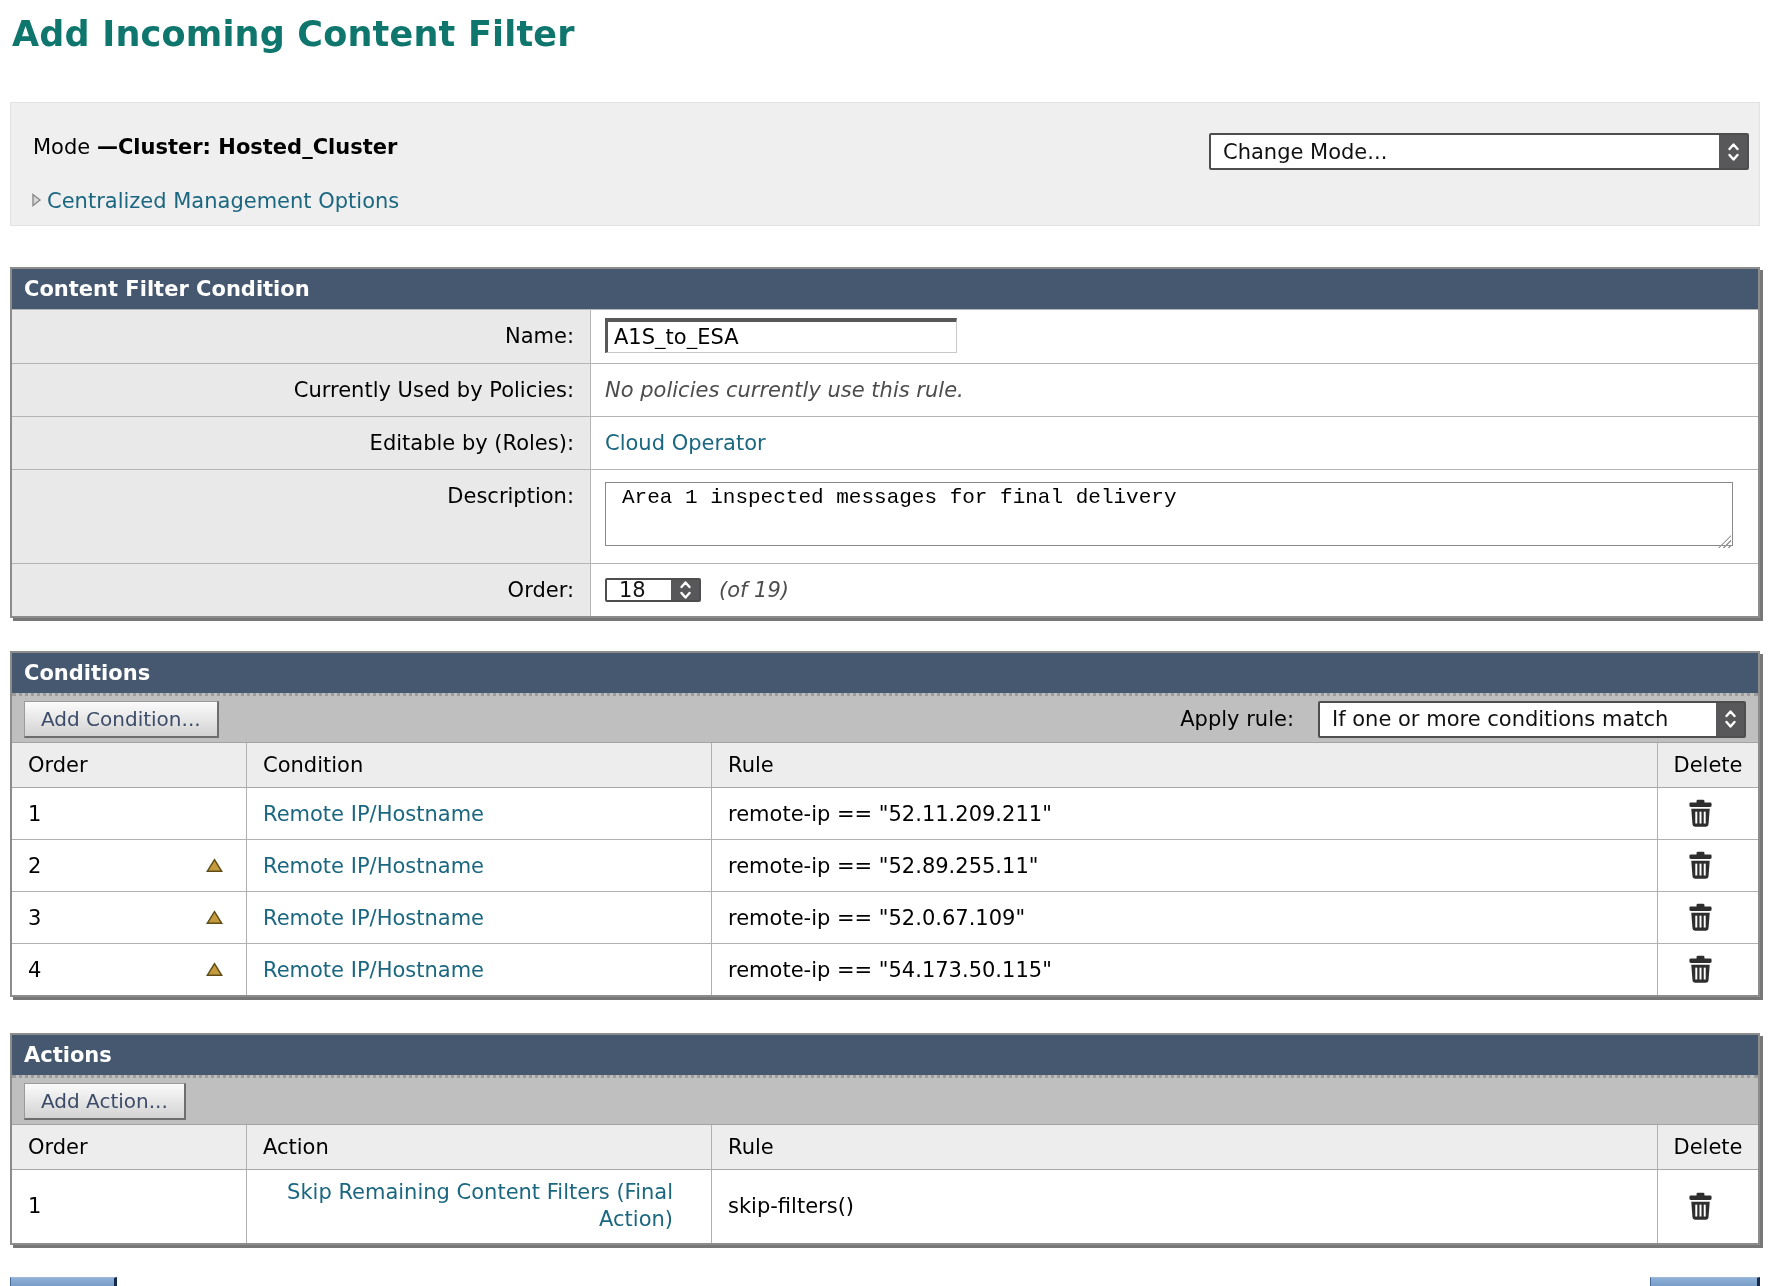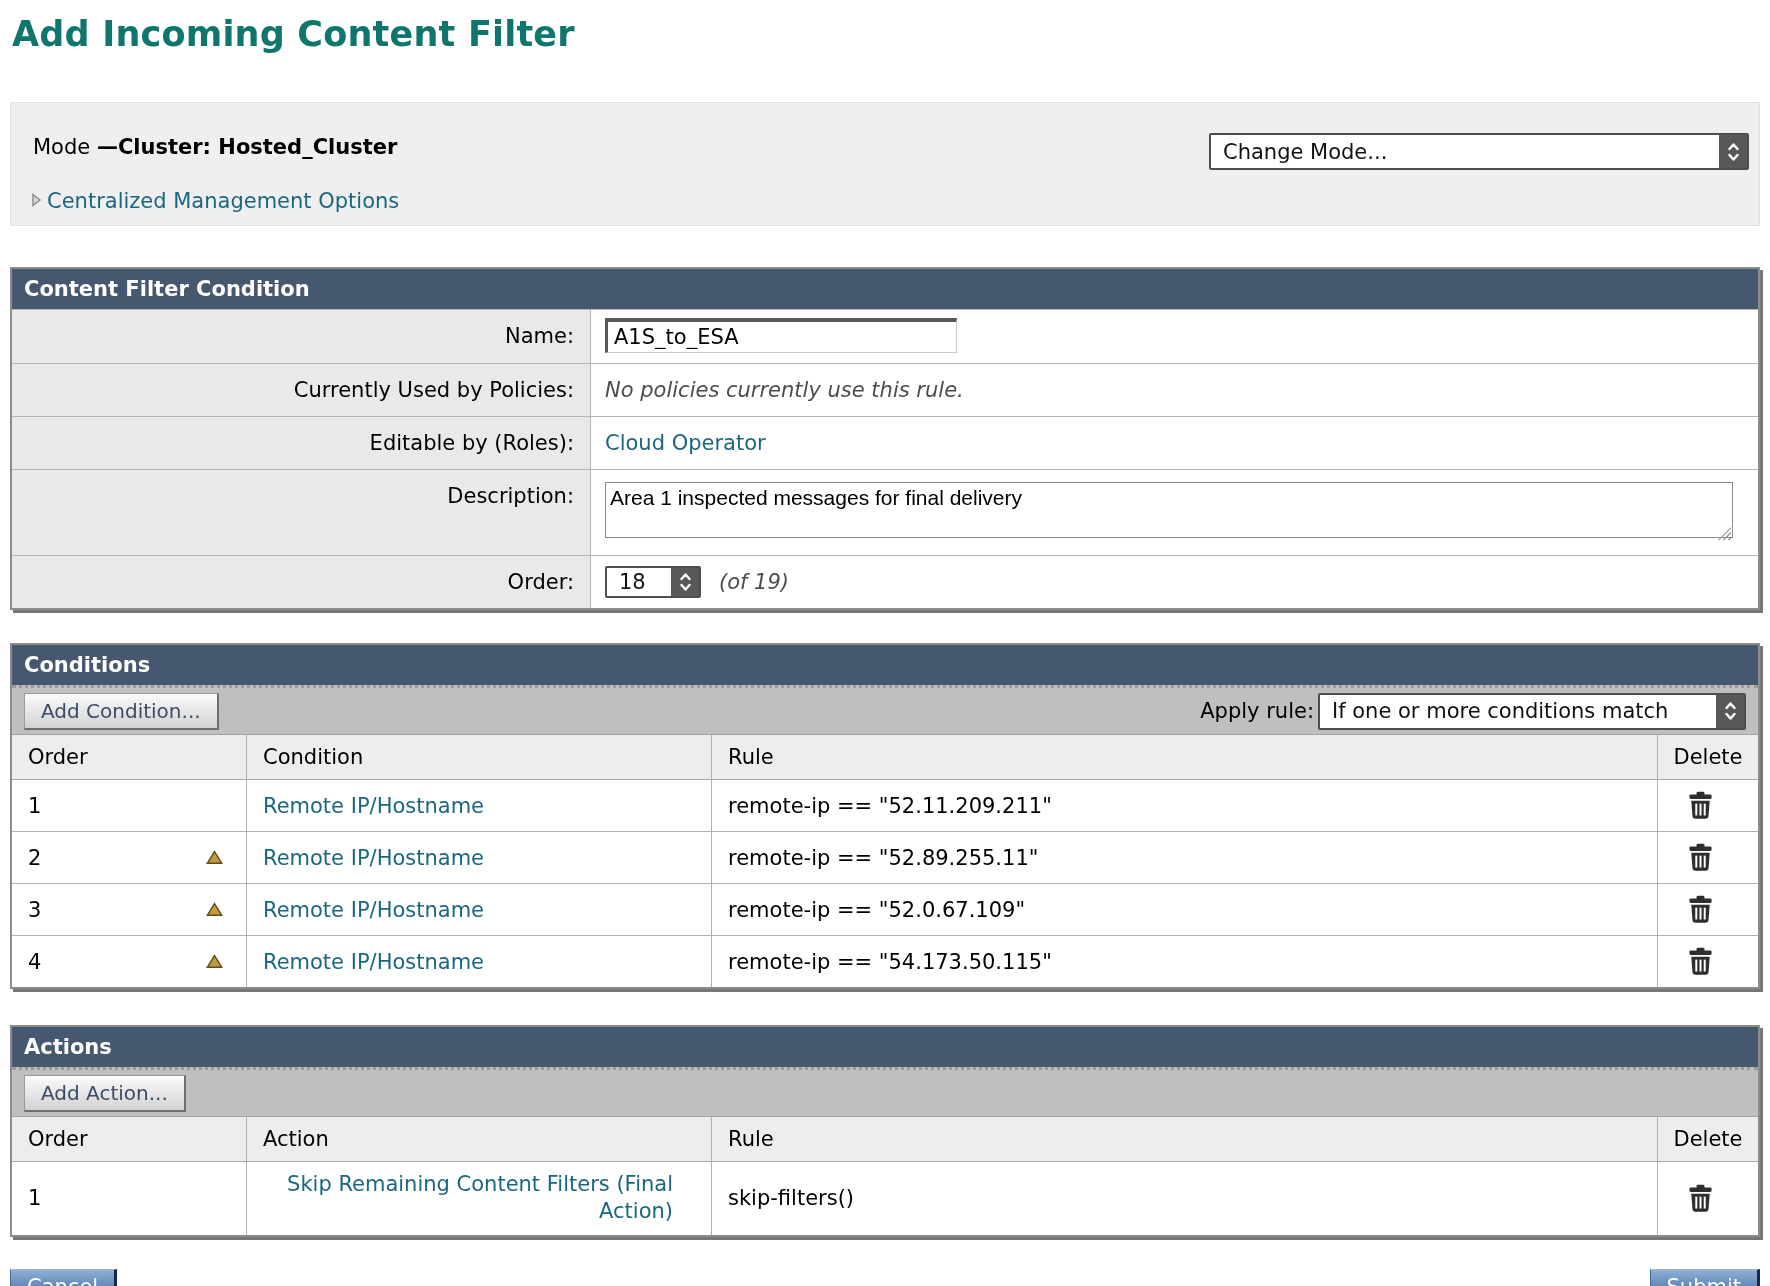--- a/index.html
+++ b/index.html
@@ -15,46 +15,46 @@
   .mode-line b{font-weight:bold;}
   .cmo-line{position:absolute;left:20px;top:86px;display:flex;align-items:center;gap:5px;font-size:21px;}
   .cmo-link{color:#1b6780;cursor:pointer;text-decoration:none;}
 
   
   .mac-select{display:inline-flex;align-items:stretch;background:#fff;border:2px solid #4e4e4e;border-radius:2px;overflow:hidden;cursor:pointer;box-sizing:border-box;height:37px;}
   .mac-select .sel-label{display:flex;align-items:center;padding:0 12px;font-size:21px;color:#111;white-space:nowrap;flex:1;}
   .mac-select .sel-cap{width:28px;background:#58585a;display:flex;align-items:center;justify-content:center;}
   .change-mode{position:absolute;right:10px;top:30px;width:540px;}
   .apply-select{width:428px;}
-  .order-select{width:96px;height:32px;}
+  .order-select{width:96px;height:24px;}
 
   
   .section{border:2px solid #8c8c8c;box-shadow:3px 3px 0 #777;box-sizing:border-box;}
   .cfs{margin-top:41px;}
   .section-header{background:#46586f;color:#fff;font-size:21px;font-weight:bold;padding:0 12px;height:40px;display:flex;align-items:center;}
 
   
   .settings-row{display:grid;grid-template-columns:579px 1fr;border-top:1px solid #b5b5b5;}
   .settings-row:first-of-type{border-top:none;}
   .s-label{background:#e9e9e9;border-right:1px solid #b5b5b5;text-align:right;font-size:21px;padding:14px 16px;display:flex;align-items:flex-start;justify-content:flex-end;box-sizing:border-box;}
   .s-value{background:#fff;padding:10px 14px;display:flex;align-items:center;font-size:21px;box-sizing:border-box;}
   .row-name .s-value{padding-top:8px;}
   .italic-note{font-style:italic;color:#4d4d4d;}
   .teal-link{color:#1b6780;cursor:pointer;}
   .name-input{width:336px;height:26px;font-family:inherit;font-size:21px;padding:2px 6px;background:#fff;
       border-top:4px solid #575757;border-left:3px solid #575757;border-right:1px solid #c9c9c9;border-bottom:1px solid #c9c9c9;outline:none;}
   .textarea-wrap{position:relative;display:inline-block;margin:2px 0;}
-  .desc-textarea{width:1128px;height:56px;resize:none;font-family:Liberation Sans, sans-serif;font-size:21px;padding:3px 4px;border:1px solid #8a8a8a;outline:none;box-sizing:border-box;}
+  .desc-textarea{width:1128px;height:64px;resize:none;font-family:Liberation Mono, monospace;font-size:21px;padding:3px 16px;border:1px solid #8a8a8a;outline:none;box-sizing:border-box;}
   .grip{position:absolute;right:2px;bottom:3px;width:13px;height:13px;background:repeating-linear-gradient(135deg,transparent 0 2px,#9a9a9a 2px 3.5px);clip-path:polygon(100% 0,100% 100%,0 100%);pointer-events:none;}
   .of-note{font-style:italic;color:#4d4d4d;margin-left:18px;font-size:21px;}
 
   
   .toolbar{background:#bfbfbf;border-top:3px dotted #9b9b9b;border-bottom:1px solid #a3a3a3;height:46px;display:flex;align-items:center;justify-content:space-between;padding:0 12px;}
   .gray-btn{background:linear-gradient(#fbfbfb,#d2d2d2);border:1px solid #9a9a9a;border-right:2px solid #6e6e6e;border-bottom:2px solid #6e6e6e;color:#3c4c68;font-size:20px;font-family:inherit;padding:5px 16px;cursor:pointer;}
-  .apply-wrap{display:flex;align-items:center;gap:4px;font-size:21px;justify-content:center;}
+  .apply-wrap{display:flex;align-items:center;gap:24px;font-size:21px;justify-content:center;}
 
   
   .rule-table{display:grid;grid-template-columns:235px 465px 946px 1fr;}
   .rt-th{background:#ededed;font-size:21px;padding:10px 0 10px 16px;border-right:1px solid #b0b0b0;border-bottom:1px solid #a8a8a8;box-sizing:border-box;}
   .rt-th.del, .rt-td.del{display:flex;justify-content:center;padding-left:0;}
   .rt-th:nth-child(4n){border-right:none;}
   .rt-td{background:#fff;font-size:21px;padding:9px 16px;border-right:1px solid #b0b0b0;border-bottom:1px solid #b0b0b0;display:flex;align-items:center;box-sizing:border-box;}
   .rt-td:nth-child(4n){border-right:none;}
   .rule-table .last-row{border-bottom:none;}
   .order-cell{justify-content:space-between;}

